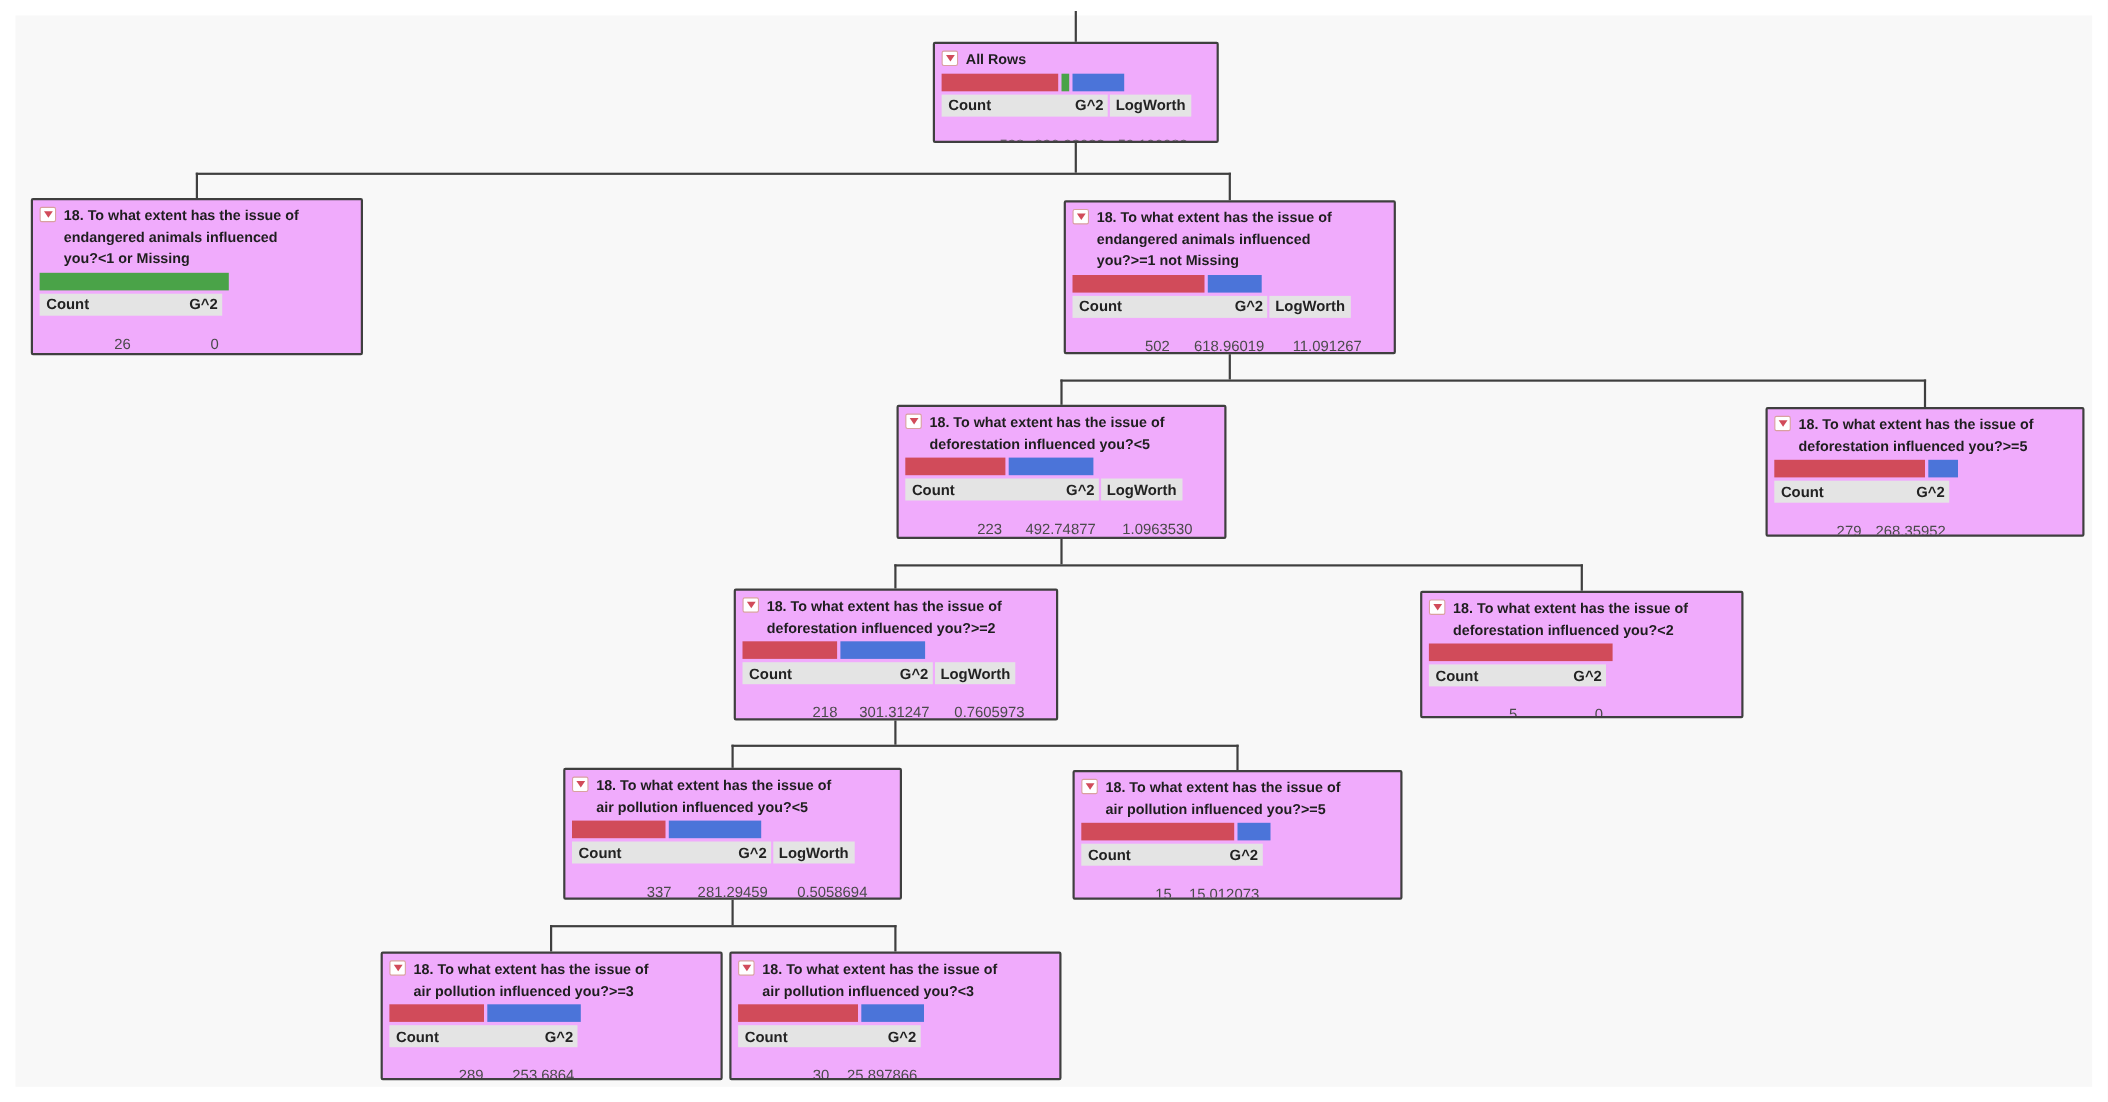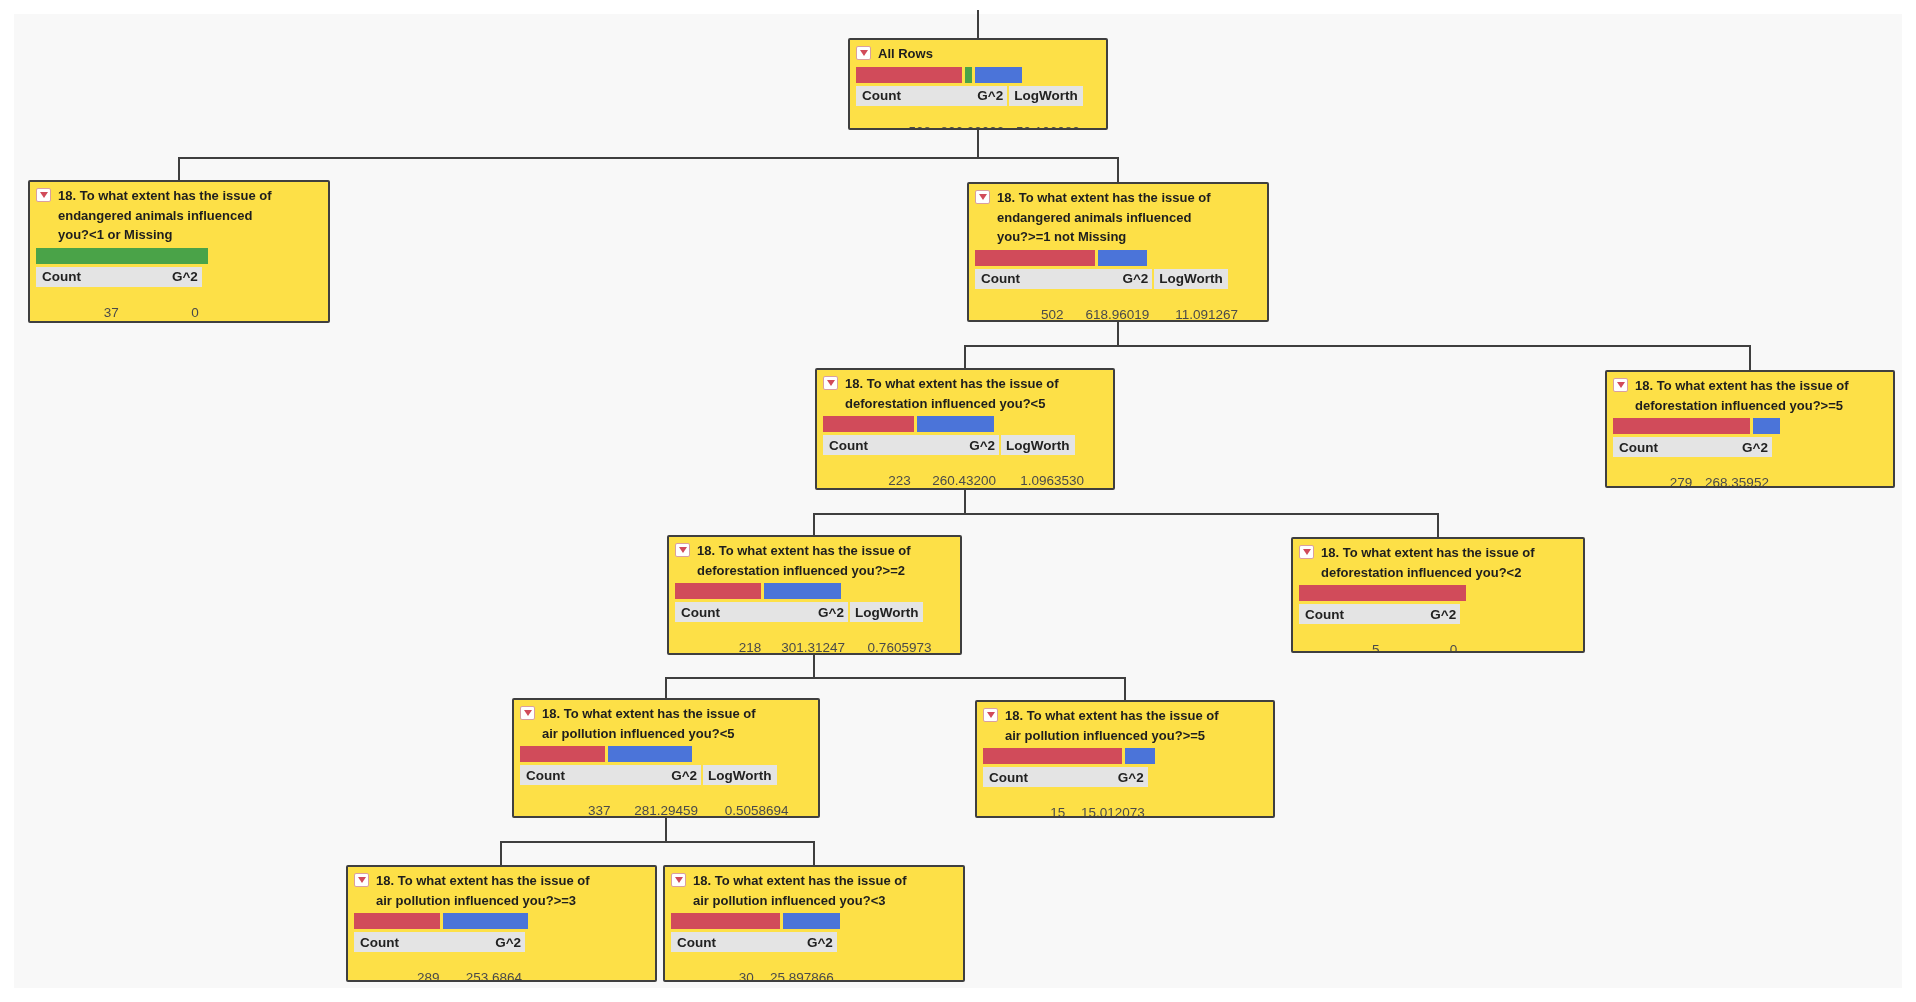--- a/index.html
+++ b/index.html
@@ -9,21 +9,21 @@
   }
   .canvas{
     position:absolute;left:14px;top:14px;width:1888px;height:974px;
     background:var(--canvas_bg);
   }
   .vline,.hline{position:absolute;background:var(--line);z-index:1;}
   .vline{width:2px;}
   .hline{height:2px;}
   .node{
     position:absolute;z-index:2;box-sizing:border-box;
-    background:#fde047;border:2px solid var(--node_border);border-radius:2px;
+    background:#f0abfc;border:2px solid var(--node_border);border-radius:2px;
     padding:4px 6px 3px 6px;overflow:hidden;
   }
   .titlewrap{position:relative;padding-left:22px;min-height:19px;}
   .disclosure{
     position:absolute;left:0;top:2px;width:15px;height:14px;
     background:#ffffff;border:1px solid #d9a0a0;border-radius:2px;
     display:flex;align-items:center;justify-content:center;box-sizing:border-box;
   }
   .disclosure .tri{
     width:0;height:0;border-left:4px solid transparent;border-right:4px solid transparent;
@@ -117,21 +117,21 @@
   <div class="bars">
     <span class="bar" style="width: 60%; background-color: rgb(74, 163, 72);"></span>
   </div>
   <div class="hdr">
     <span class="hband1 w2">
         <span>Count</span>
         <span>G^2</span>
       </span>
   </div>
   <div class="vals two">
-    <span>37</span>
+    <span>26</span>
     <span>0</span>
   </div>
 </div>
 
 <div class="node" style="left:967px;top:182px;width:302px;height:140px;">
   <div class="titlewrap">
     <span class="disclosure">
         <span class="tri"></span>
       </span>
     <span class="title">18. To what extent has the issue of
@@ -170,21 +170,21 @@
   </div>
   <div class="hdr">
     <span class="hband1 w3">
         <span>Count</span>
         <span>G^2</span>
       </span>
     <span class="hband2">LogWorth</span>
   </div>
   <div class="vals three">
     <span>223</span>
-    <span>260.43200</span>
+    <span>492.74877</span>
     <span>1.0963530</span>
   </div>
 </div>
 
 <div class="node" style="left:1605px;top:370px;width:290px;height:118px;">
   <div class="titlewrap">
     <span class="disclosure">
         <span class="tri"></span>
       </span>
     <span class="title">18. To what extent has the issue of

